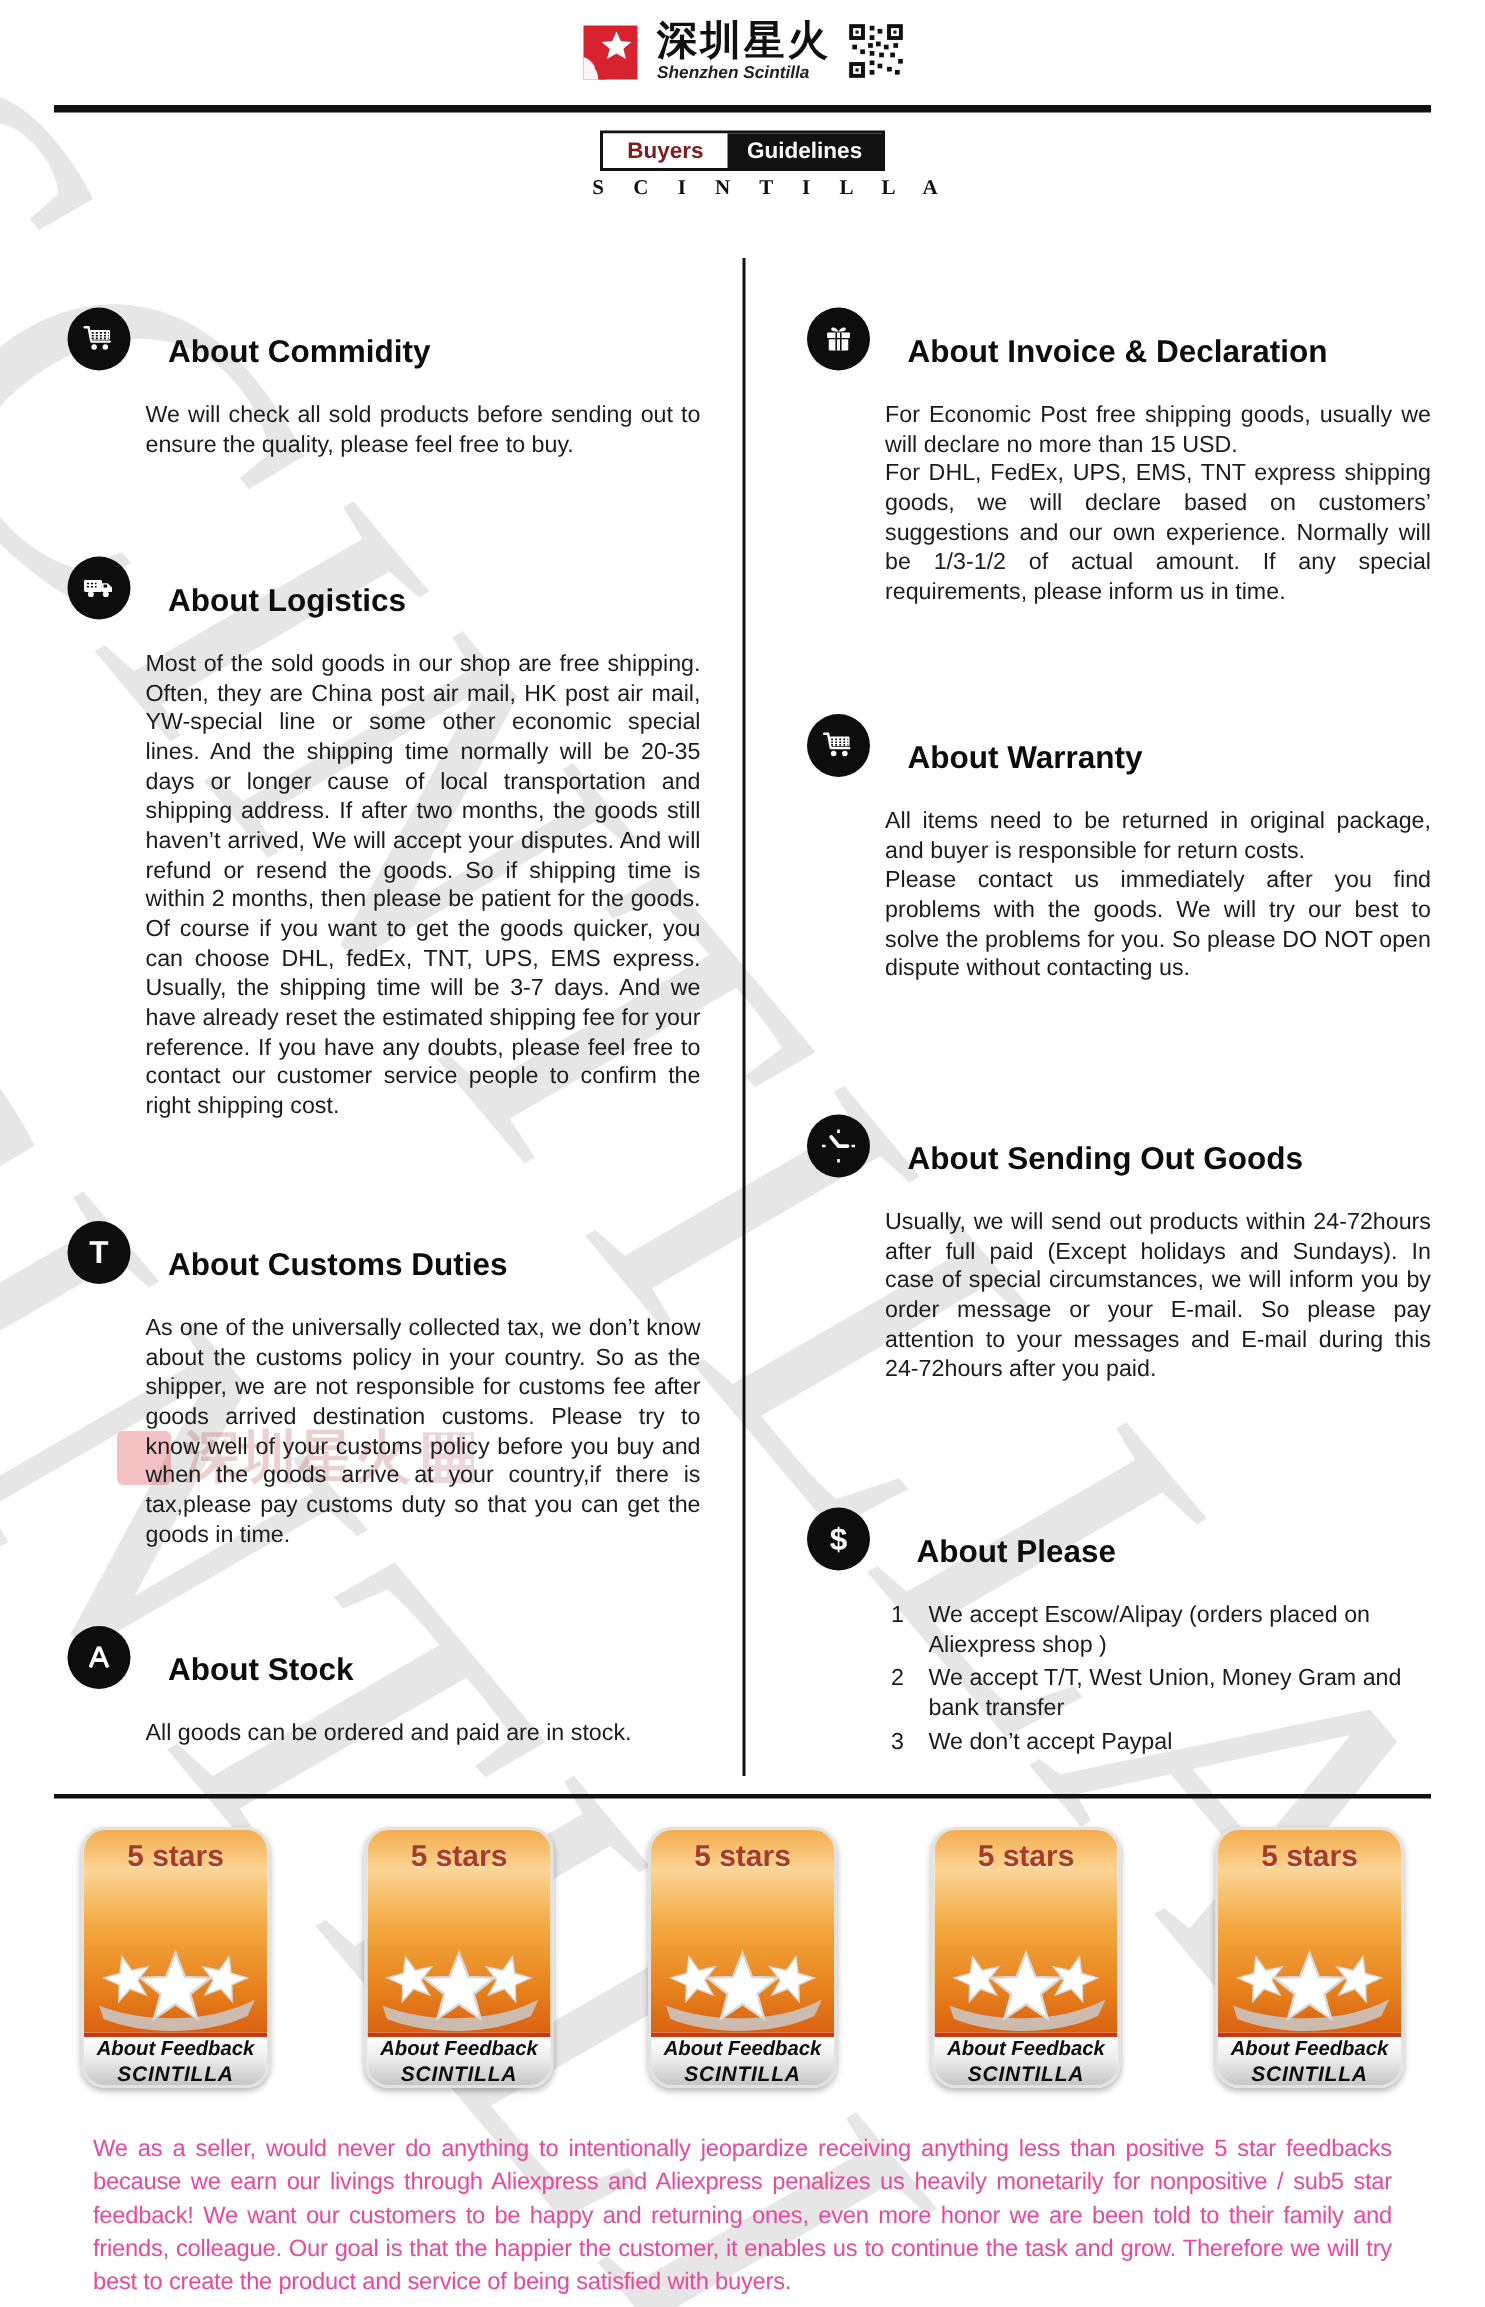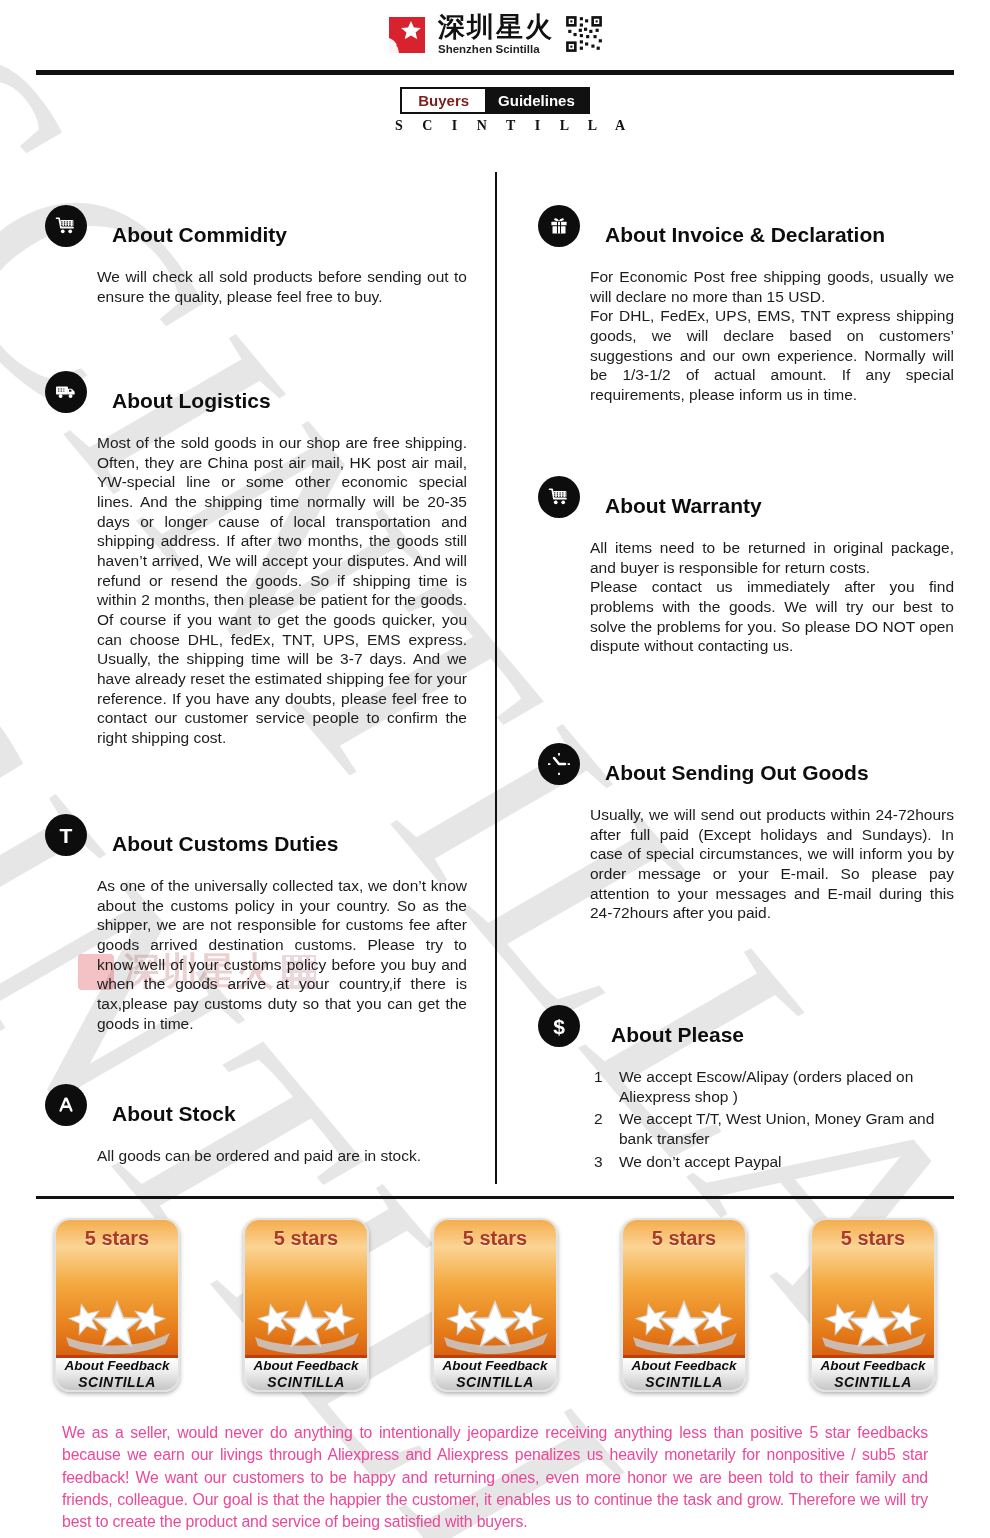--- a/index.html
+++ b/index.html
@@ -17,21 +17,21 @@
   .wm-logo .cn{font-size:38px;font-weight:bold;color:#b75a5a;}
   .wm-logo .q{width:34px;height:34px;background:
       repeating-linear-gradient(0deg,#b78,#b78 4px,transparent 4px,transparent 8px),
       repeating-linear-gradient(90deg,#b78,#b78 4px,transparent 4px,transparent 8px);}
   
   .hdr{position:absolute;z-index:1;top:14px;left:0;right:0;display:flex;justify-content:center;
        align-items:flex-start;gap:10px;}
   .logo-mark{width:42px;height:42px;}
   .logo-txt{display:flex;flex-direction:column;line-height:1;}
   .logo-cn{font-size:27px;font-weight:bold;letter-spacing:2px;}
-  .logo-en{font-size:11.5px;font-weight:bold;color:#222;margin-top:3px;}
+  .logo-en{font-size:11.5px;font-weight:bold;color:#222;margin-top:3px;font-style:italic;}
   .rule{position:absolute;z-index:1;left:36px;right:36px;background:#111;}
   .rule-top{top:70px;height:5px;}
   .rule-bottom{top:1196px;height:3px;}
   .banner{position:absolute;z-index:1;top:87px;left:0;right:0;display:flex;justify-content:center;}
   .banner-inner{display:flex;border:2px solid #111;}
   .banner-left{background:#fff;color:#7f1d1d;font-weight:bold;font-size:15px;padding:3px 16px;}
   .banner-right{background:#111;color:#fff;font-weight:bold;font-size:15px;padding:3px 13px;}
   .brand-spaced{position:absolute;z-index:1;top:118px;left:0;right:0;text-align:center;
        font-family:"Liberation Serif",serif;font-size:14px;font-weight:bold;letter-spacing:8px;padding-left:38px;}
   

